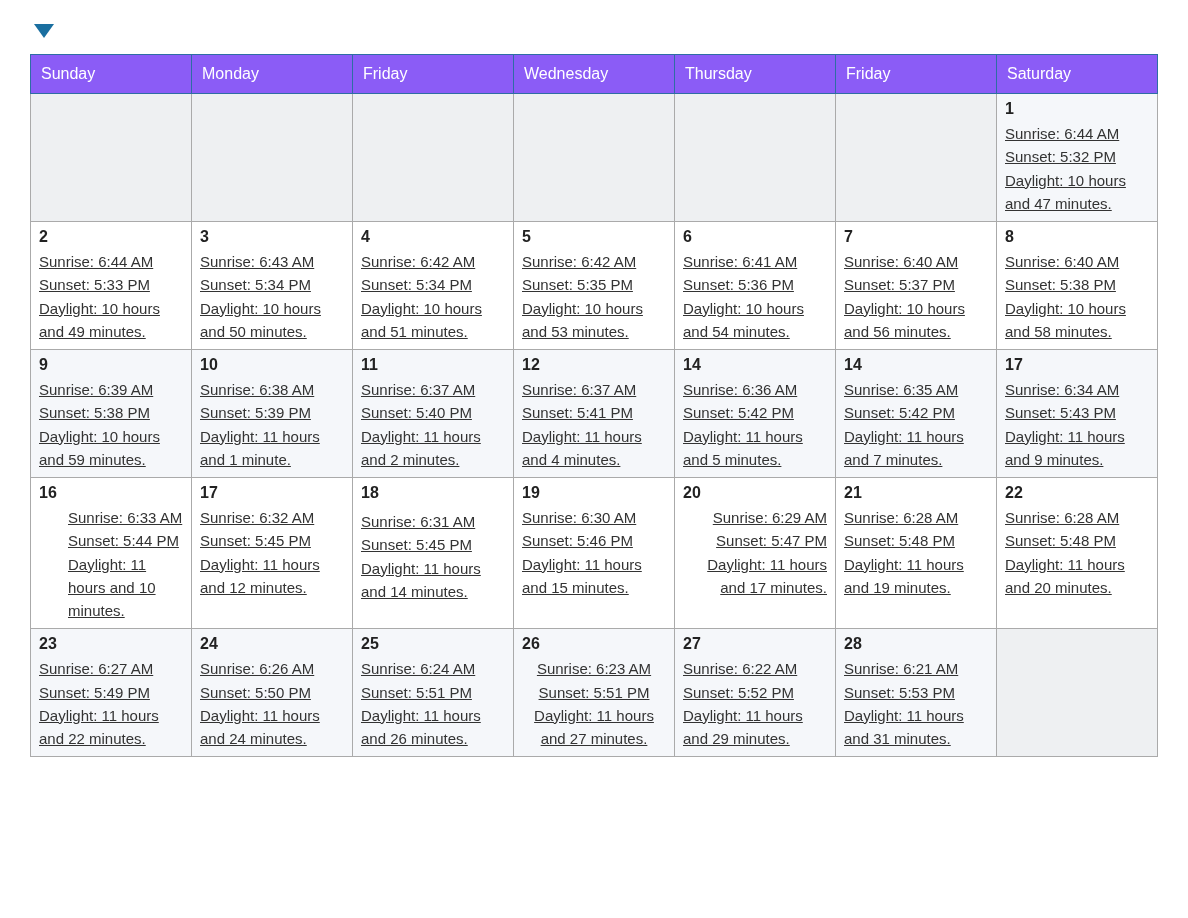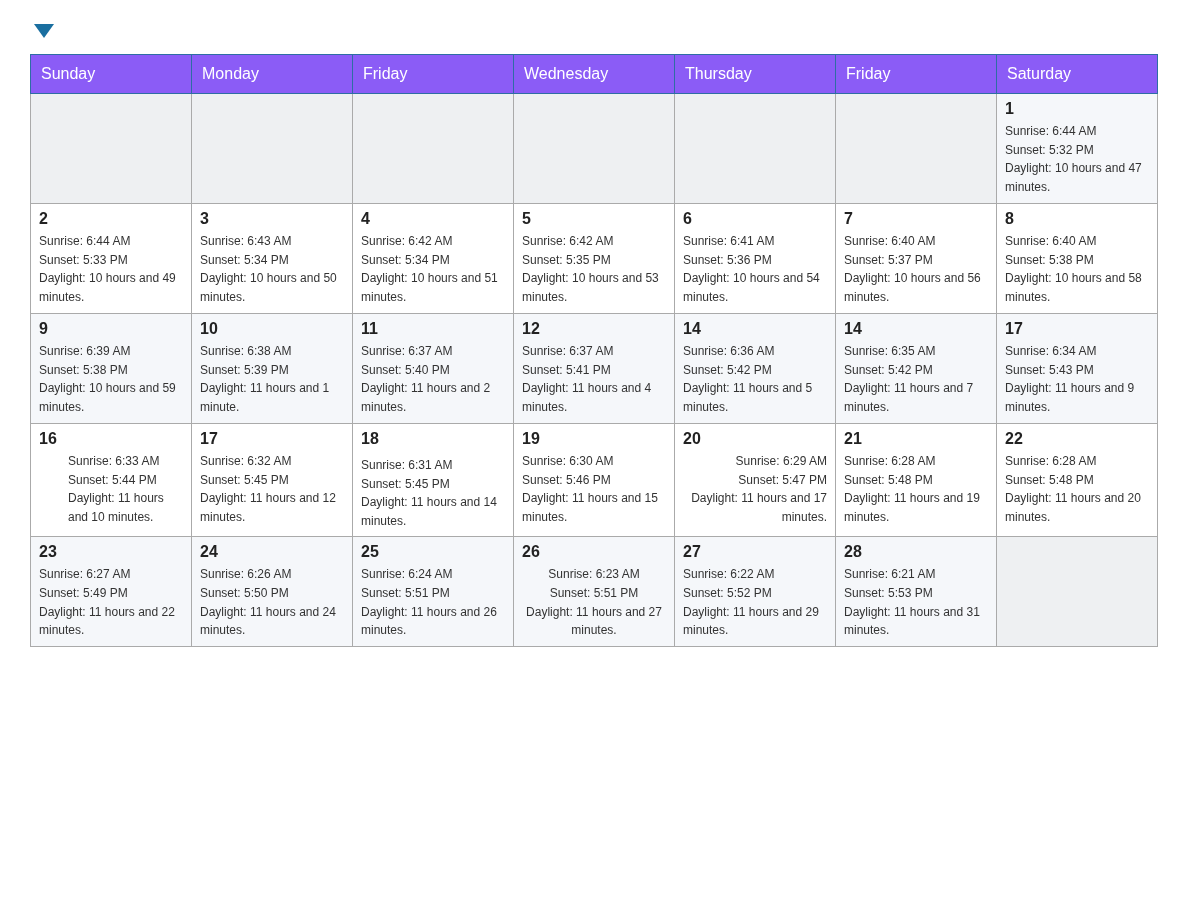--- a/index.html
+++ b/index.html
@@ -84,23 +84,24 @@
     tbody tr:nth-child(even) td {
       background: #fff;
     }
     .day-number {
       font-size: 16px;
       font-weight: bold;
       color: #222;
       margin-bottom: 4px;
     }
     .day-info {
-      font-size: 12px;
+      font-size: 15px;
       color: #333;
       line-height: 1.55;
+      text-decoration: underline;
     }
     .empty-cell {
       background: #eef0f2 !important;
     }
   </style>
 </head>
 <body>
 
 <div class="header">
   <div class="logo">

